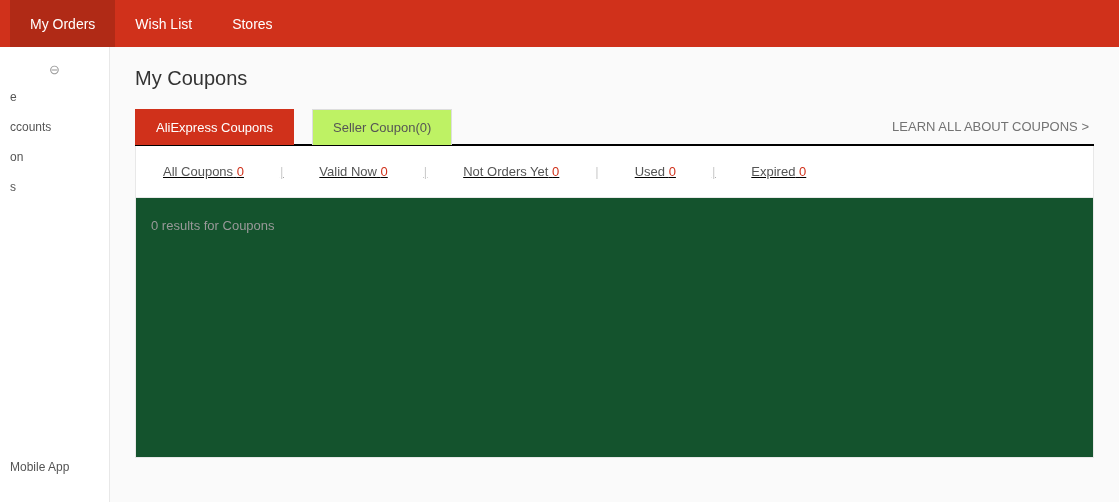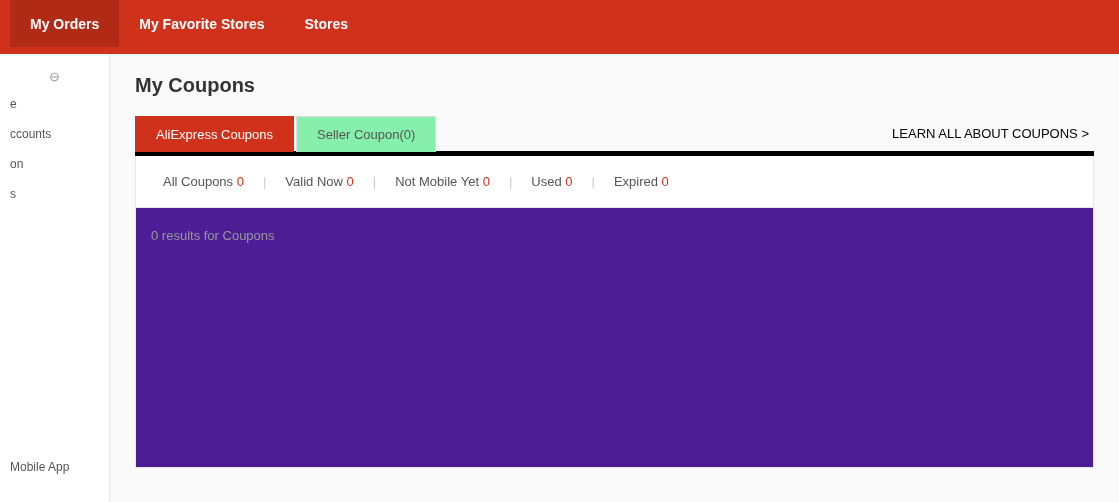--- a/index.html
+++ b/index.html
@@ -2,25 +2,24 @@
 <html><head>
   <meta charset="utf-8">
   <style>
     * { margin: 0; padding: 0; box-sizing: border-box; }
     body { font-family: Arial, sans-serif; font-size: 13px; background: #f5f5f5; width: 1119px; height: 502px; overflow: hidden; display: flex; flex-direction: column; }
 
     
     .top-nav {
       background: #d0311b;
       display: flex;
-      align-items: flex-start;
-      height: 54px;
+      align-items: flex-end;
+      height: 47px;
       padding: 0 10px;
       flex-shrink: 0;
-      font-weight: bold;
     }
     .top-nav-item {
       color: #fff;
       padding: 0 20px;
       height: 47px;
       display: flex;
       align-items: center;
       cursor: pointer;
       font-size: 14px;
       white-space: nowrap;
@@ -73,100 +72,102 @@
     
     .content {
       flex: 1;
       background: #fafafa;
       padding: 20px 25px;
       overflow-y: auto;
     }
     .page-title {
       font-size: 20px;
       color: #333;
-      font-weight: bold;
+      font-weight: normal;
       margin-bottom: 18px;
     }
 
     
     .coupon-tabs {
       display: flex;
       align-items: center;
-      border-bottom: 5px solid #000000;
+      border-bottom: 2px solid #000000;
       margin-bottom: 0;
+      gap: 16px;
     }
     .coupon-tab {
       padding: 10px 20px;
       cursor: pointer;
       font-size: 13px;
       color: #555;
       border: 1px solid #ddd;
       border-bottom: none;
-      background: #86efac;
+      background: #bef264;
       margin-right: 2px;
       position: relative;
       top: 1px;
     }
     .coupon-tab.active {
       background: #d0311b;
       color: #fff;
       border-color: #d0311b;
     }
     .learn-link {
       margin-left: auto;
-      color: #000000;
+      color: #737373;
       font-size: 13px;
       text-decoration: none;
       padding-right: 5px;
     }
 
     
     .filter-tabs {
       display: flex;
       align-items: center;
       background: #fff;
       border: 1px solid #e8e8e8;
       border-top: none;
       padding: 12px 15px;
-      gap: 5px;
+      gap: 22px;
+      text-decoration: underline;
     }
     .filter-tab {
       padding: 6px 12px;
       font-size: 13px;
       color: #555;
       cursor: pointer;
       white-space: nowrap;
     }
     .filter-tab .count {
       color: #d0311b;
     }
     .filter-divider {
       color: #ccc;
       padding: 0 2px;
     }
 
     
     .results-area {
-      background: #4c1d95;
+      background: #14532d;
       border: 1px solid #e8e8e8;
       border-top: none;
       min-height: 260px;
       padding: 20px 15px;
     }
     .no-results {
       color: #999;
       font-size: 13px;
     }
   </style>
 </head>
 <body>
 
 <nav class="top-nav">
   <div class="top-nav-item active">My Orders</div>
-  <div class="top-nav-item">My Favorite Stores</div>
+  <div class="top-nav-item">Wish List</div>
   <div class="top-nav-item">Stores</div>
 </nav>
 
 <div class="main-layout">
 
   <aside class="sidebar">
     <div class="sidebar-collapse-btn">⊖</div>
     <div class="sidebar-item">e</div>
     <div class="sidebar-item">ccounts</div>
     <div class="sidebar-item">on</div>
@@ -186,21 +187,21 @@
     <div class="filter-tabs">
       <span class="filter-tab">
         <span>All Coupons</span>&nbsp;<span class="count">0</span>
       </span>
       <span class="filter-divider">|</span>
       <span class="filter-tab">
         <span>Valid Now</span>&nbsp;<span class="count">0</span>
       </span>
       <span class="filter-divider">|</span>
       <span class="filter-tab">
-        <span>Not Mobile Yet</span>&nbsp;<span class="count">0</span>
+        <span>Not Orders Yet</span>&nbsp;<span class="count">0</span>
       </span>
       <span class="filter-divider">|</span>
       <span class="filter-tab">
         <span>Used</span>&nbsp;<span class="count">0</span>
       </span>
       <span class="filter-divider">|</span>
       <span class="filter-tab">
         <span>Expired</span>&nbsp;<span class="count">0</span>
       </span>
     </div>

